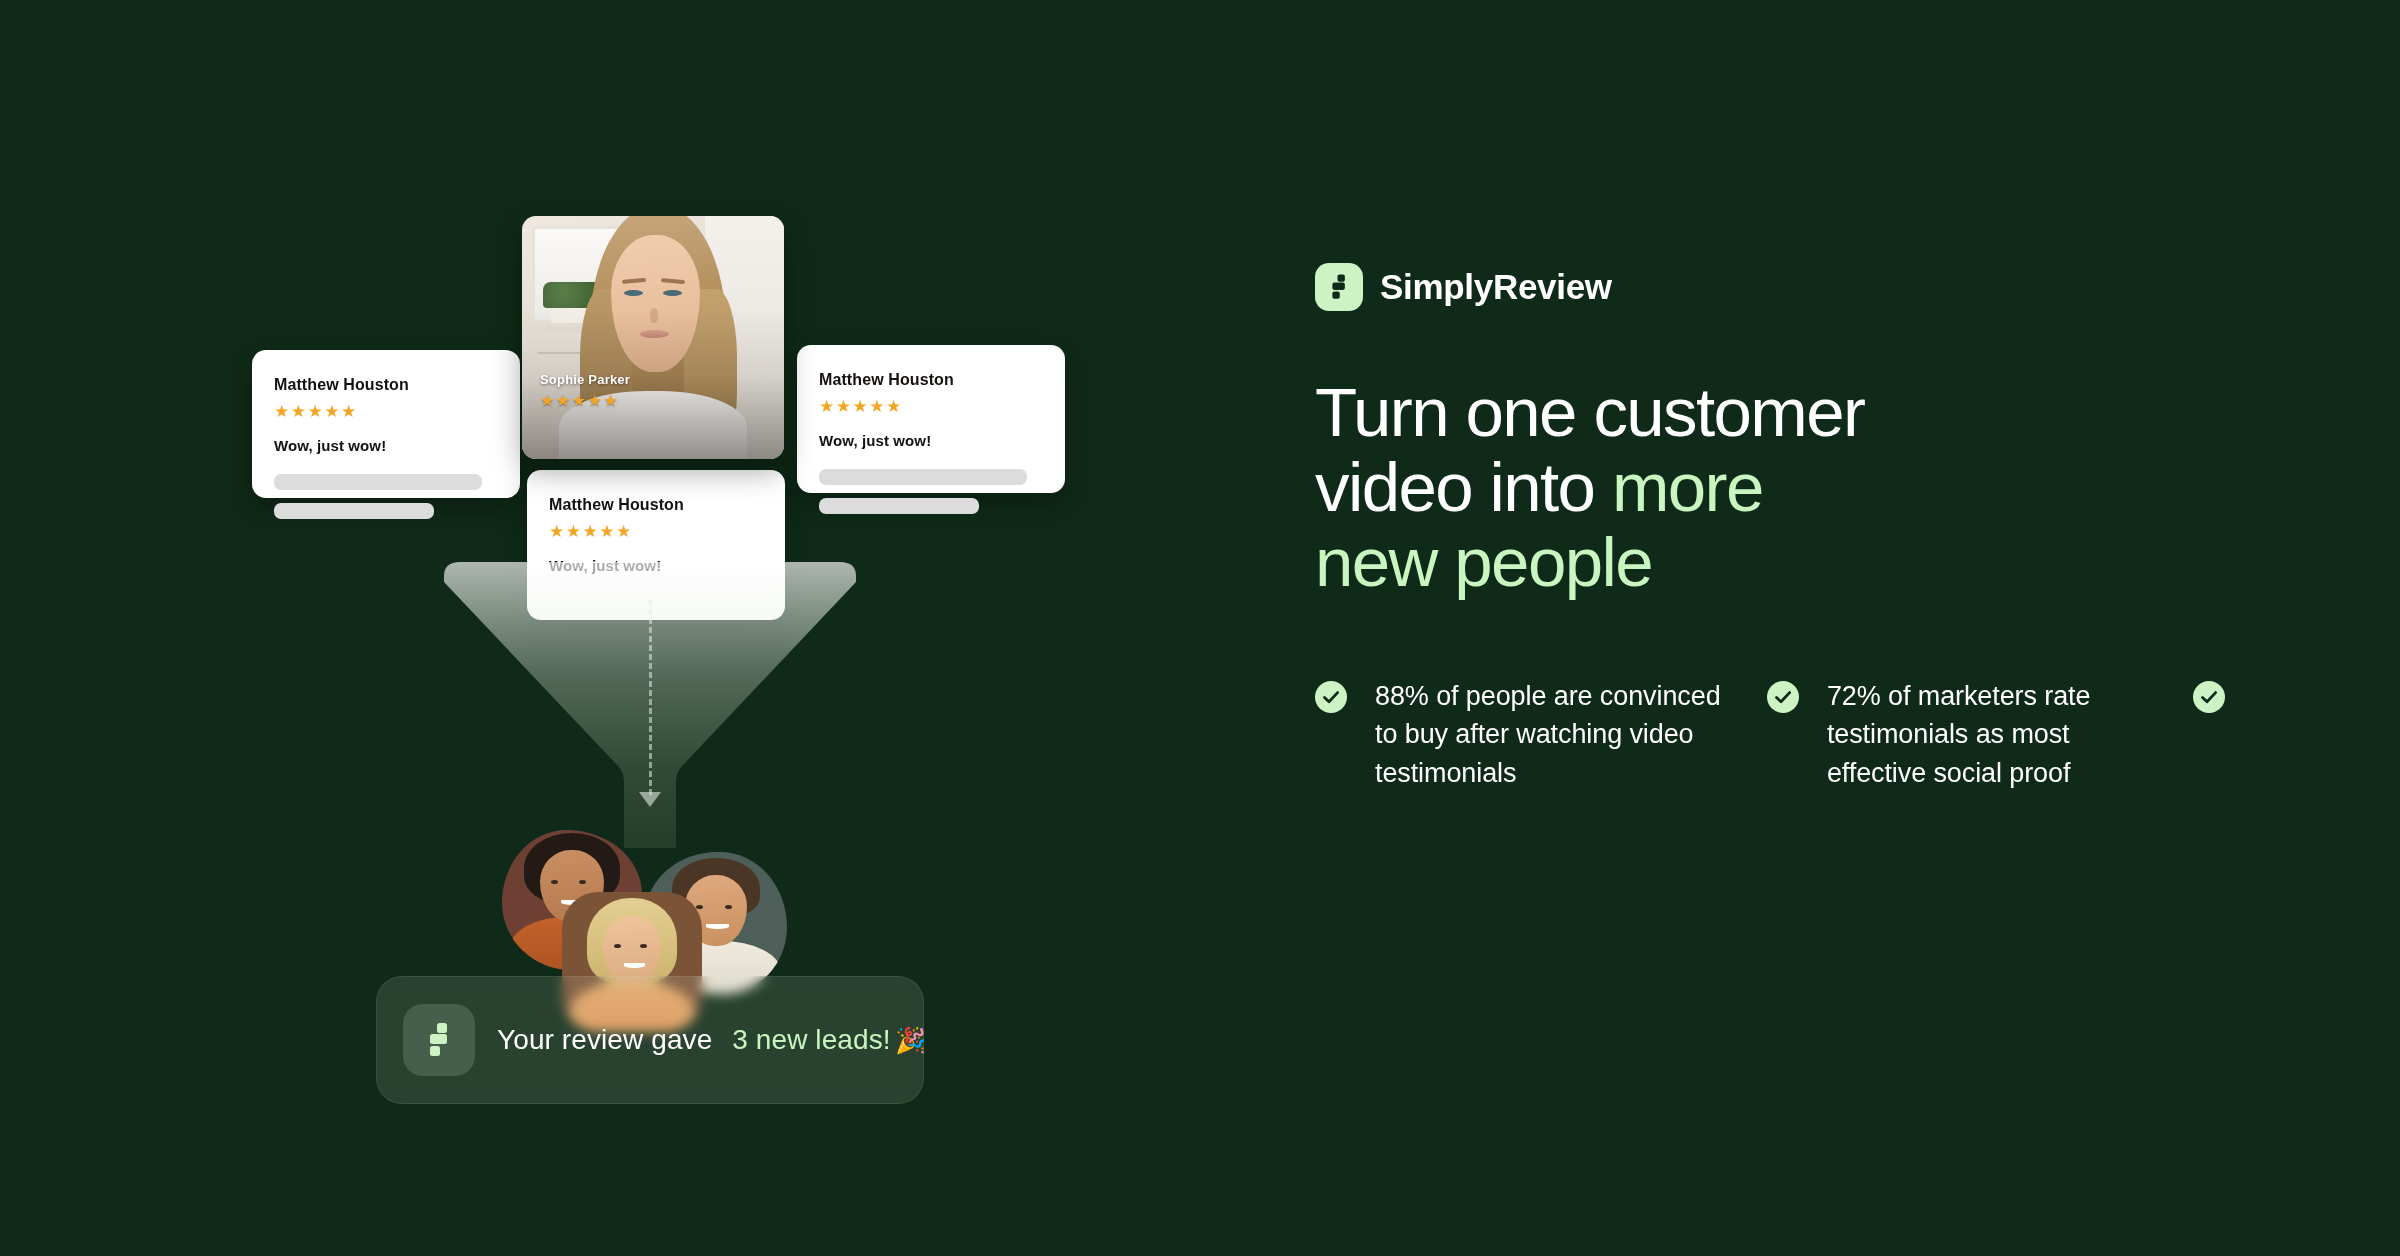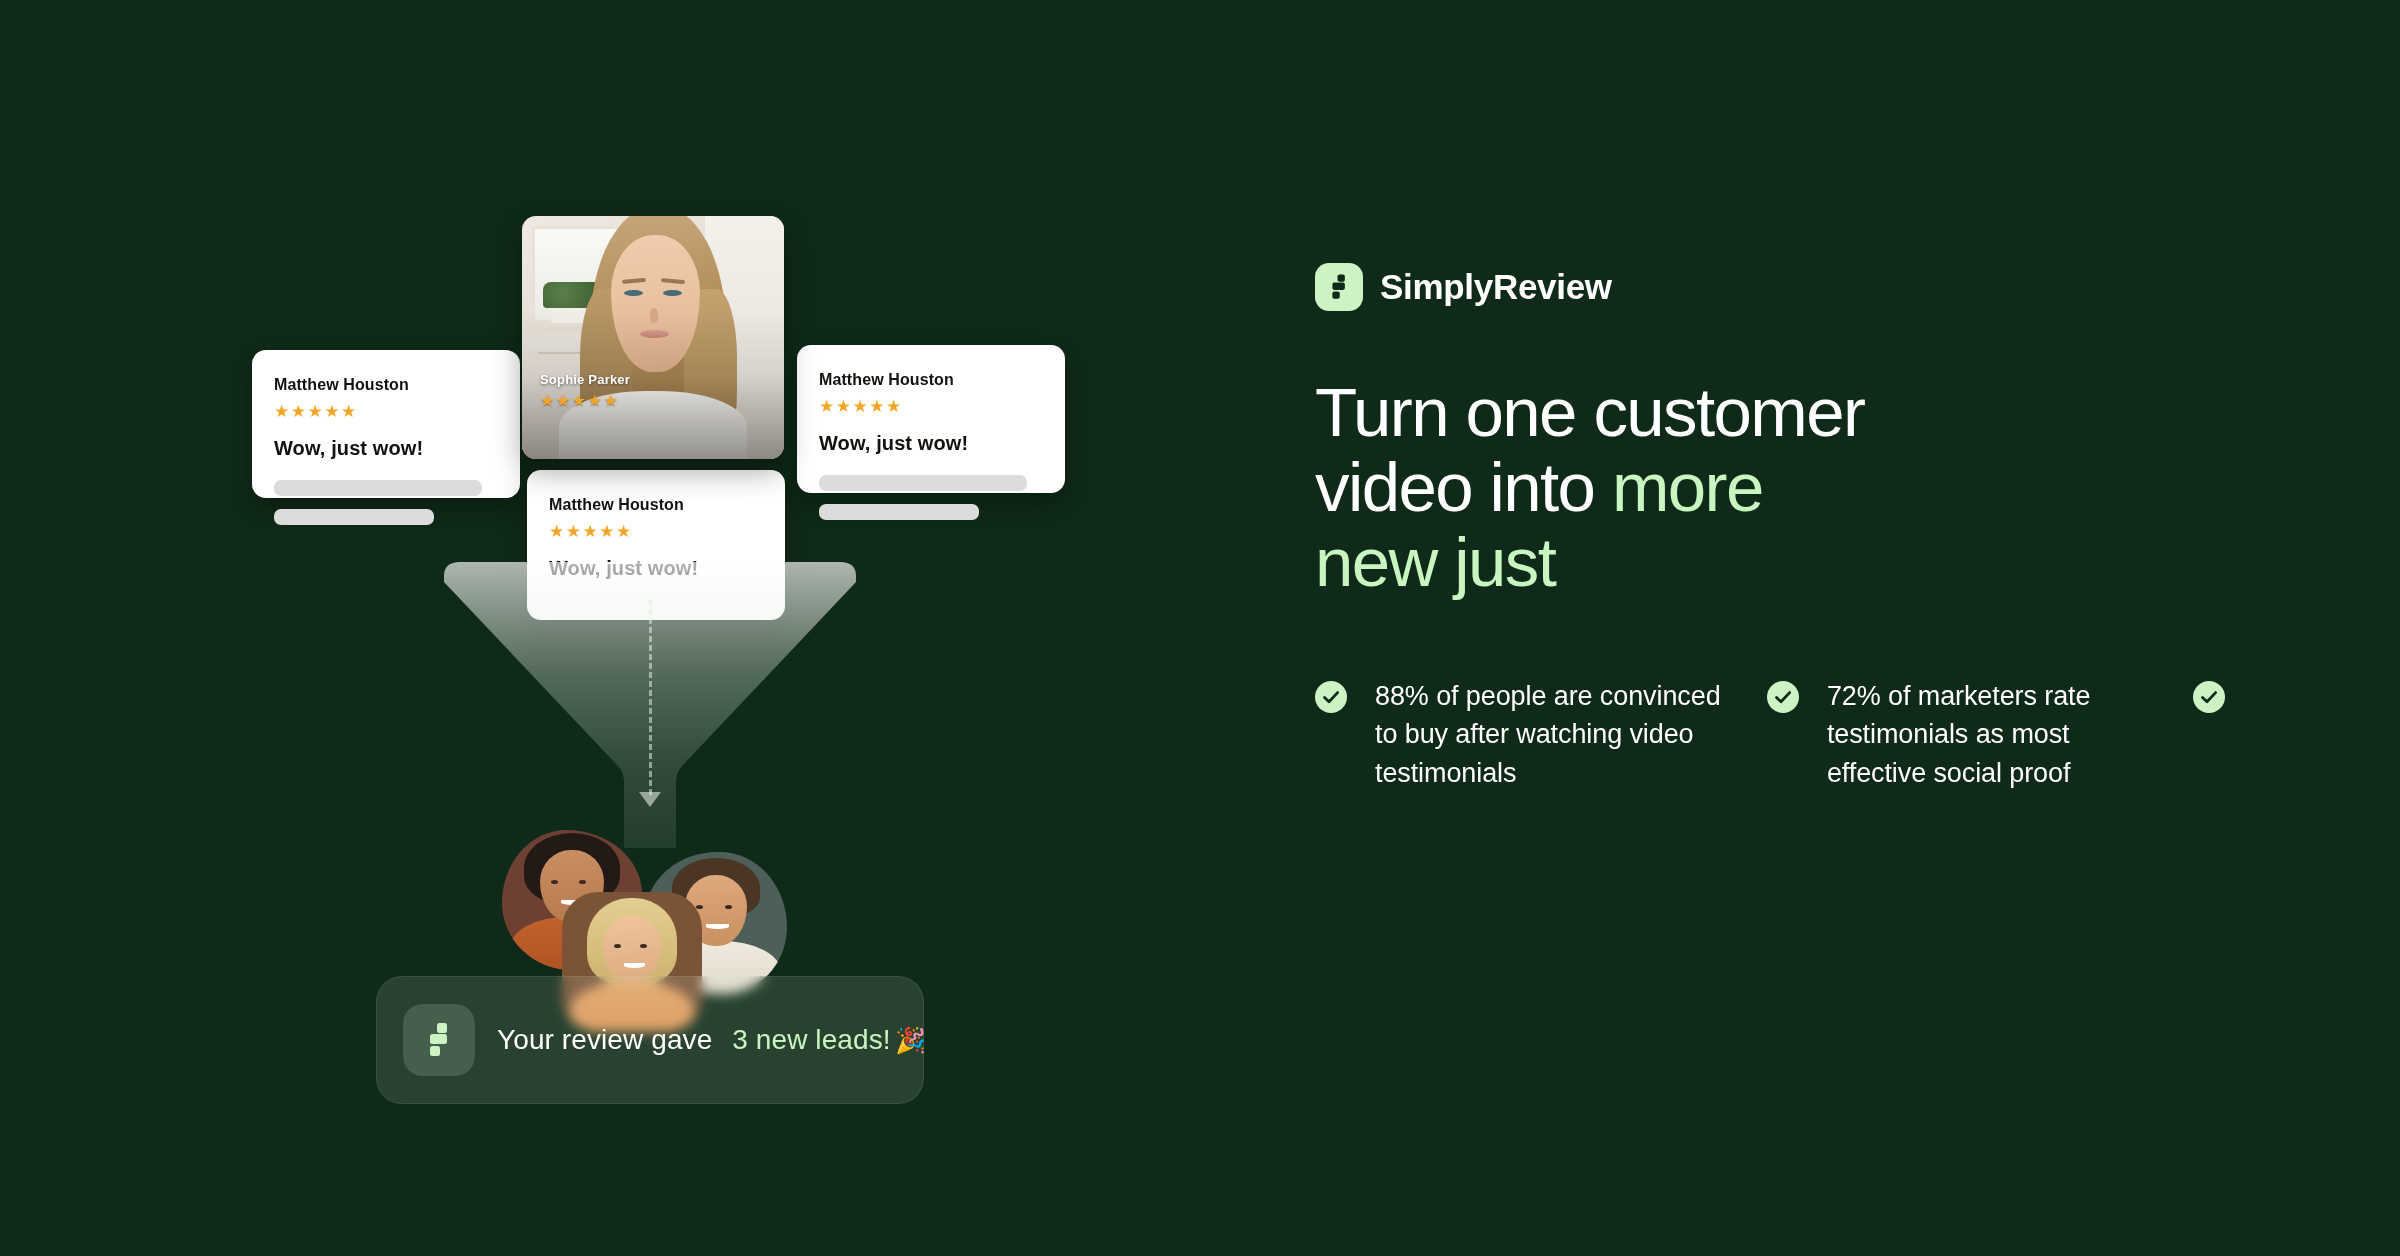--- a/index.html
+++ b/index.html
@@ -20,21 +20,21 @@
     background:#ffffff;
     border-radius:14px;
     box-shadow:0 10px 26px rgba(0,0,0,.30);
     padding:26px 22px 24px 22px;
   }
   .card-name {
     font-size:16px; font-weight:700; color:#14110f;
     letter-spacing:.1px; margin-bottom:9px;
   }
   .stars { color:#f5a524; font-size:17px; letter-spacing:1.5px; line-height:1; margin-bottom:17px; }
-  .card-quote { font-size:20px; font-weight:700; color:#14110f; letter-spacing:.1px; }
+  .card-quote { font-size:15px; font-weight:700; color:#14110f; letter-spacing:.1px; }
   .bar { background:#dcdcdc; border-radius:7px; height:16px; }
   .bar.b1 { margin-top:20px; width:208px; }
   .bar.b2 { margin-top:13px; width:160px; }
 
   .card-left   { left:252px;  top:350px;  width:268px; height:148px; }
   .card-right  { left:797px;  top:345px;  width:268px; height:148px; }
   .card-mid    { left:527px;  top:470px;  width:258px; height:150px; overflow:hidden; z-index:3; }
 
   
   .video-card {
@@ -290,21 +290,21 @@
       <svg width="22" height="28" viewBox="0 0 30 36">
         <rect x="13" y="1" width="10" height="10" rx="2.5" fill="#0f2a18"></rect>
         <rect x="6" y="12" width="10" height="10" rx="2.5" fill="#0f2a18"></rect>
         <rect x="13" y="12" width="10" height="10" rx="2.5" fill="#0f2a18"></rect>
         <rect x="6" y="24" width="10" height="10" rx="2.5" fill="#0f2a18"></rect>
       </svg>
     </div>
     <div class="brand-name">SimplyReview</div>
   </div>
 
-  <h1 class="headline"><span>Turn one customer</span><br><span>video into </span><span class="accent">more</span><br><span class="accent">new just</span></h1>
+  <h1 class="headline"><span>Turn one customer</span><br><span>video into </span><span class="accent">more</span><br><span class="accent">new people</span></h1>
 
   <div class="bullets">
 
     <div class="bullet">
       <svg class="bullet-icon" viewBox="0 0 32 32">
         <circle cx="16" cy="16" r="16" fill="#cdf3c4"></circle>
         <path d="M9.5 16.4 L14 20.8 L22.6 11.6" stroke="#0f2a18" stroke-width="2.8" fill="none" stroke-linecap="round" stroke-linejoin="round"></path>
       </svg>
       <div class="bullet-text">88% of people are convinced to buy after watching video testimonials</div>
     </div>

